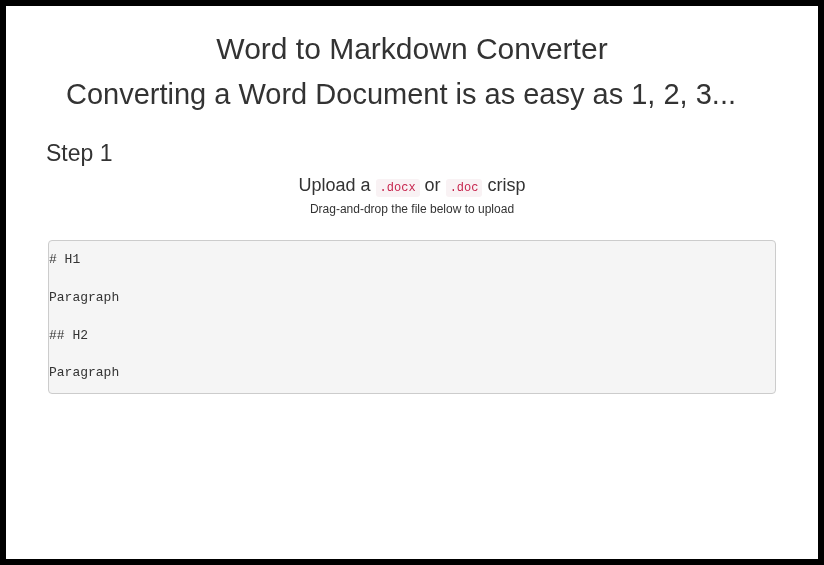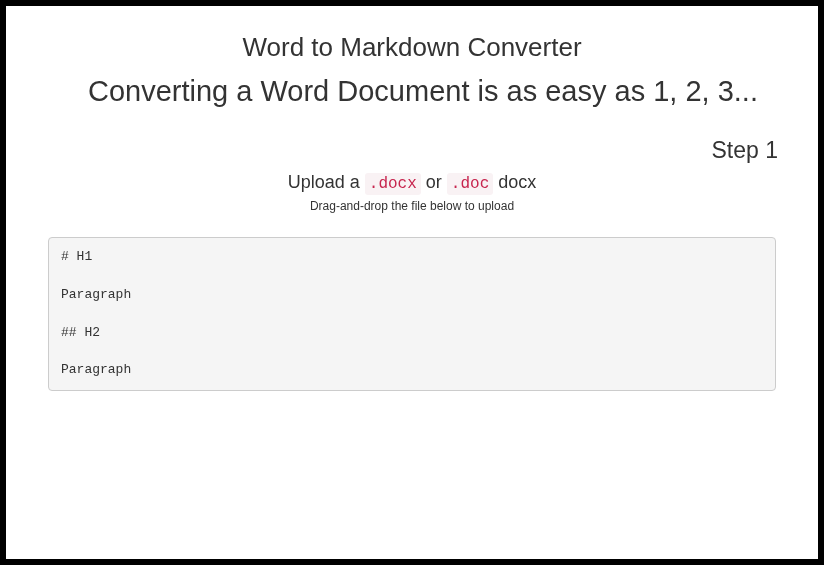--- a/index.html
+++ b/index.html
@@ -13,74 +13,74 @@
     }
     .page {
       background: #fff;
       width: 100%;
       height: 100%;
       padding: 24px 40px 0 40px;
       overflow: hidden;
       color: #333;
     }
     h1.title {
-      font-size: 26px;
+      font-size: 30px;
       font-weight: 500;
       text-align: center;
       margin-top: 2px;
       margin-bottom: 10px;
       color: #333;
     }
     h2.subtitle {
       font-size: 29px;
       font-weight: 500;
-      text-align: right;
+      text-align: left;
       margin-bottom: 28px;
       color: #333;
       line-height: 1.25;
       padding: 0 20px;
     }
     h3.step-title {
       font-size: 23px;
       font-weight: 500;
-      text-align: right;
+      text-align: left;
       margin-bottom: 8px;
       color: #333;
     }
     p.step-text {
       font-size: 18px;
       text-align: center;
       margin-bottom: 6px;
       color: #333;
     }
     p.step-subtext {
       font-size: 12px;
       text-align: center;
       color: #333;
       margin-bottom: 24px;
     }
     code.ext {
       font-family: Menlo, Monaco, Consolas, "Courier New", monospace;
-      font-size: 16px;
+      font-size: 12px;
       background: #f9f2f4;
       color: #c7254e;
       padding: 2px 4px;
       border-radius: 3px;
     }
     .step2-block {
       margin-bottom: 44px;
     }
     .step2-block p.step-text {
       margin-bottom: 0;
     }
     pre.code-block {
       background: #f5f5f5;
       border: 1px solid #ccc;
       border-radius: 4px;
-      padding: 10px 12px;
+      padding: 10px 0;
       margin: 0 2px;
       font-family: Menlo, Monaco, Consolas, "Courier New", monospace;
       font-size: 13px;
       color: #333;
       line-height: 1.45;
       white-space: pre;
       overflow: hidden;
     }
   </style>
 </head>
@@ -88,21 +88,21 @@
 
 <div class="page">
 
   <h1 class="title">Word to Markdown Converter</h1>
 
   <h2 class="subtitle">Converting a Word Document is as easy as 1, 2, 3...</h2>
 
   <div>
     <h3 class="step-title">Step 1</h3>
     <p class="step-text">
-      <span>Upload a </span><code class="ext">.docx</code><span> or </span><code class="ext">.doc</code><span> docx</span>
+      <span>Upload a </span><code class="ext">.docx</code><span> or </span><code class="ext">.doc</code><span> crisp</span>
     </p>
     <p class="step-subtext">Drag-and-drop the file below to upload</p>
   </div>
 
 
   <pre class="code-block"># H1
 
 Paragraph
 
 ## H2

